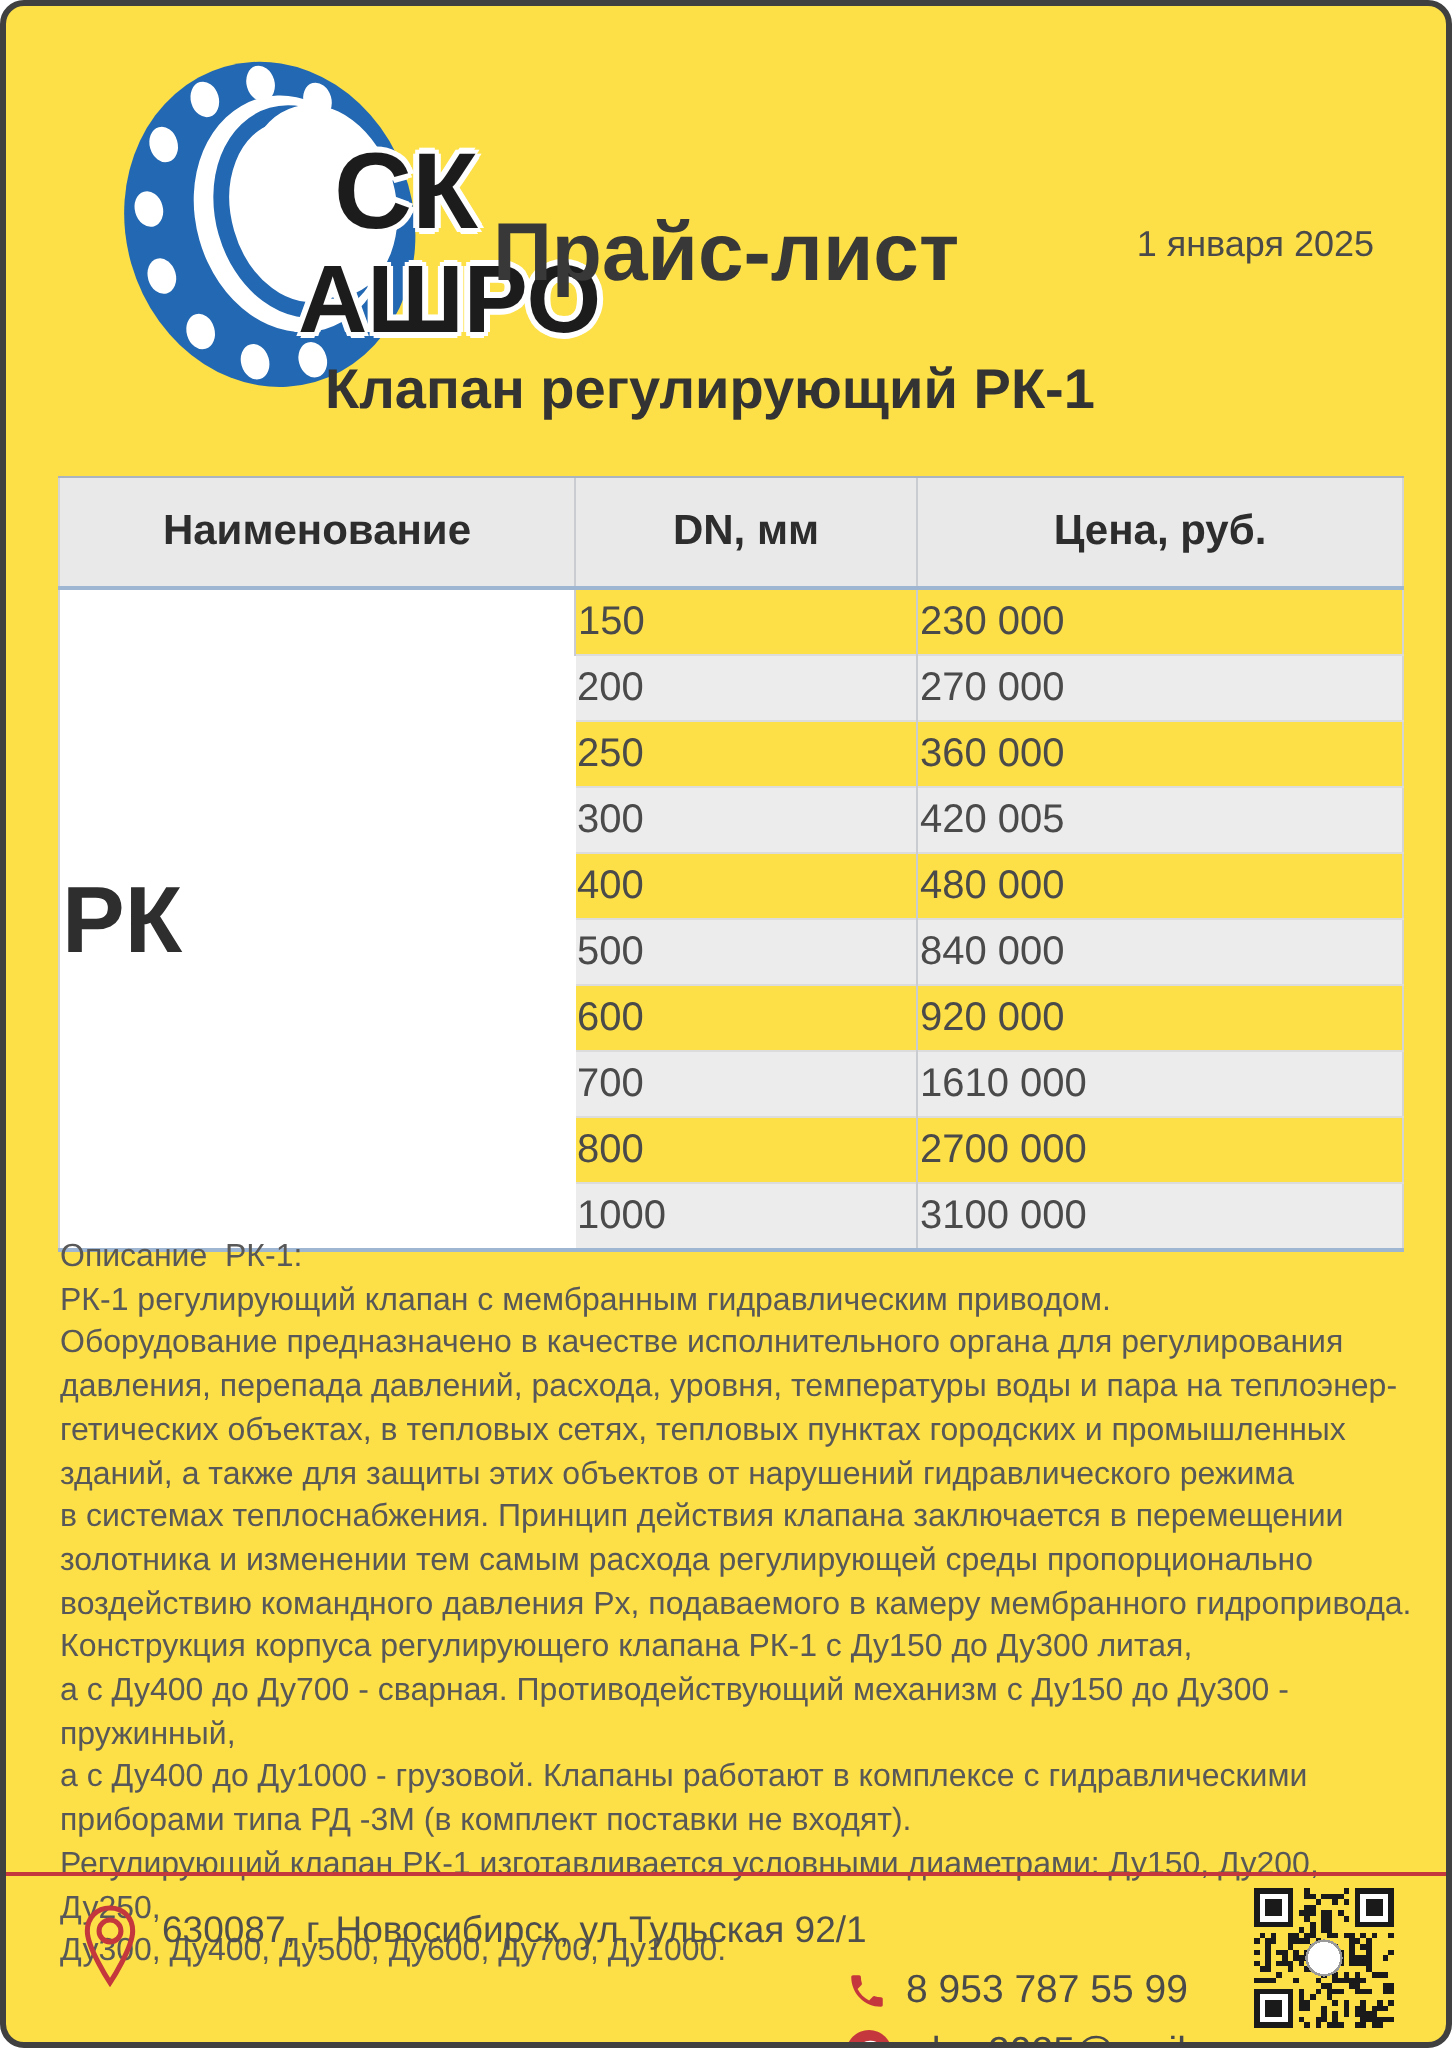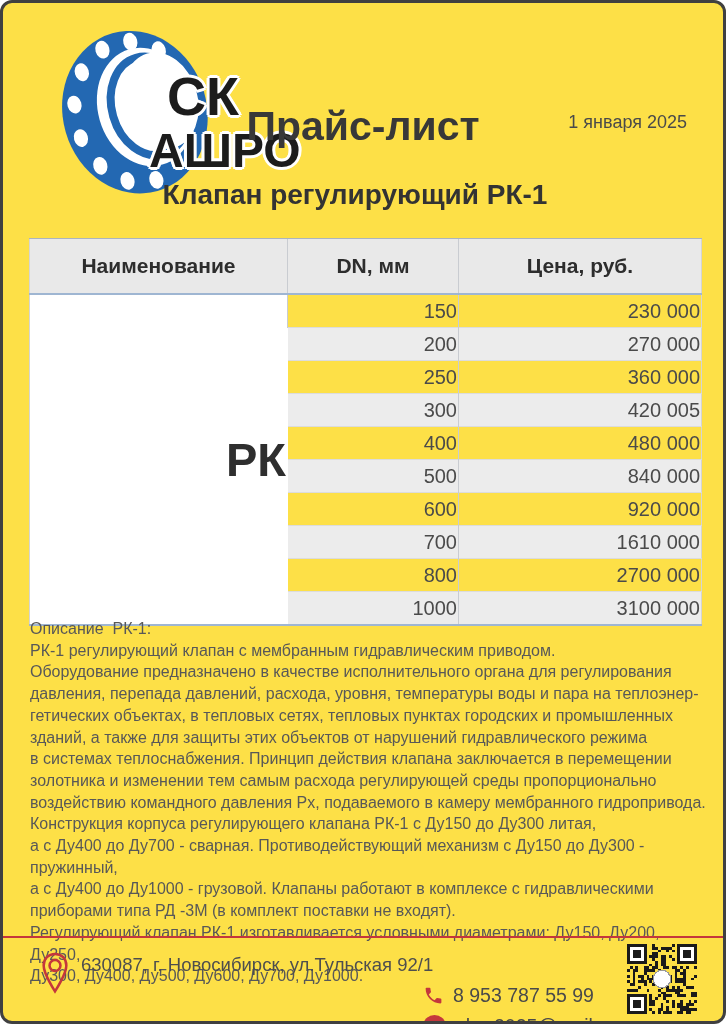--- a/index.html
+++ b/index.html
@@ -28,21 +28,21 @@
   
   table.price-table { position:absolute; left:26px; top:235px; width:672px;
     border-collapse:collapse; table-layout:fixed;
     border-left:1px solid #d4d4d4; border-right:1px solid #d4d4d4;
     border-bottom:2px solid #9fb6d2; }
   .price-table col.c1 { width:258px; } .price-table col.c2 { width:171px; } .price-table col.c3 { width:243px; }
   .price-table th { height:52px; background:#e9e9e9; font-size:21px; font-weight:bold;
     color:#2d2d2d; text-align:center; border-top:1px solid #aab4c0;
     border-bottom:2px solid #9fb6d2; }
   .price-table th + th, .price-table td + td { border-left:1px solid #c9ccd1; }
-  .price-table td { height:30px; text-align:right; font-size:20px; color:#4a4a4a;
+  .price-table td { height:30px; text-align:left; font-size:20px; color:#4a4a4a;
     border-top:1px solid #dcdcdc; }
   .price-table tbody tr:nth-child(even) td { background:#ececec; }
   .price-table td.name-cell { background:#ffffff !important; font-size:47px;
     font-weight:bold; color:#2e2e2e; border-top:none; }
 
   
   .desc { position:absolute; left:27px; top:599px; width:684px; font-size:16px;
     line-height:21.7px; color:#585858;margin-top:16px; }
   .desc .line { white-space:pre-wrap; }
 

